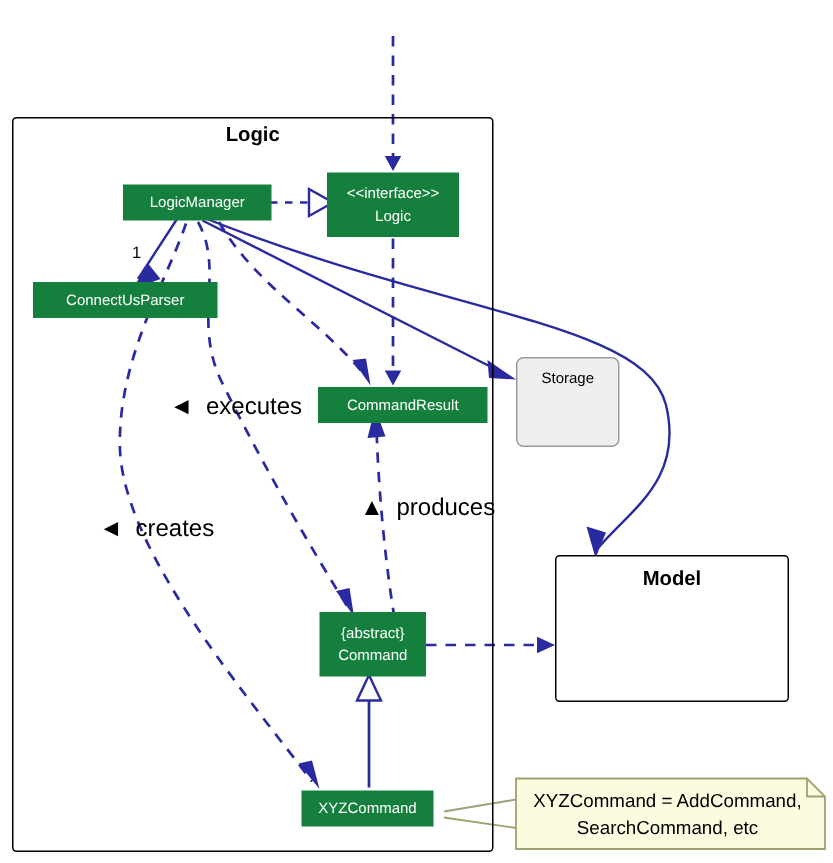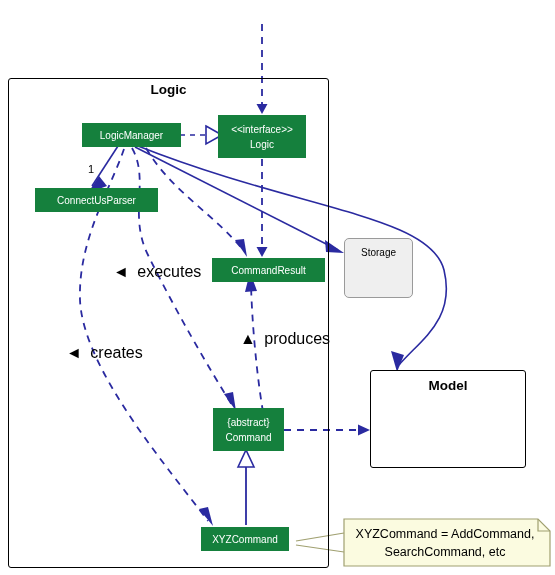--- a/index.html
+++ b/index.html
@@ -187,21 +187,21 @@
 
   <div class="node class-box" style="left:82px; top:123px; width:99px; height:24px;">
     <span>LogicManager</span>
   </div>
 
   <div class="node class-box" style="left:218px; top:115px; width:88px; height:43px;">
     <span>&lt;&lt;interface&gt;&gt;
 Logic</span>
   </div>
 
-  <div class="node class-box" style="left:22px; top:188px; width:123px; height:24px;margin-left:13px;">
+  <div class="node class-box" style="left:22px; top:188px; width:123px; height:24px;">
     <span>ConnectUsParser</span>
   </div>
 
   <div class="node class-box" style="left:212px; top:258px; width:113px; height:24px;">
     <span>CommandResult</span>
   </div>
 
   <div class="node class-box" style="left:213px; top:408px; width:71px; height:43px;">
     <span>{abstract}
 Command</span>

